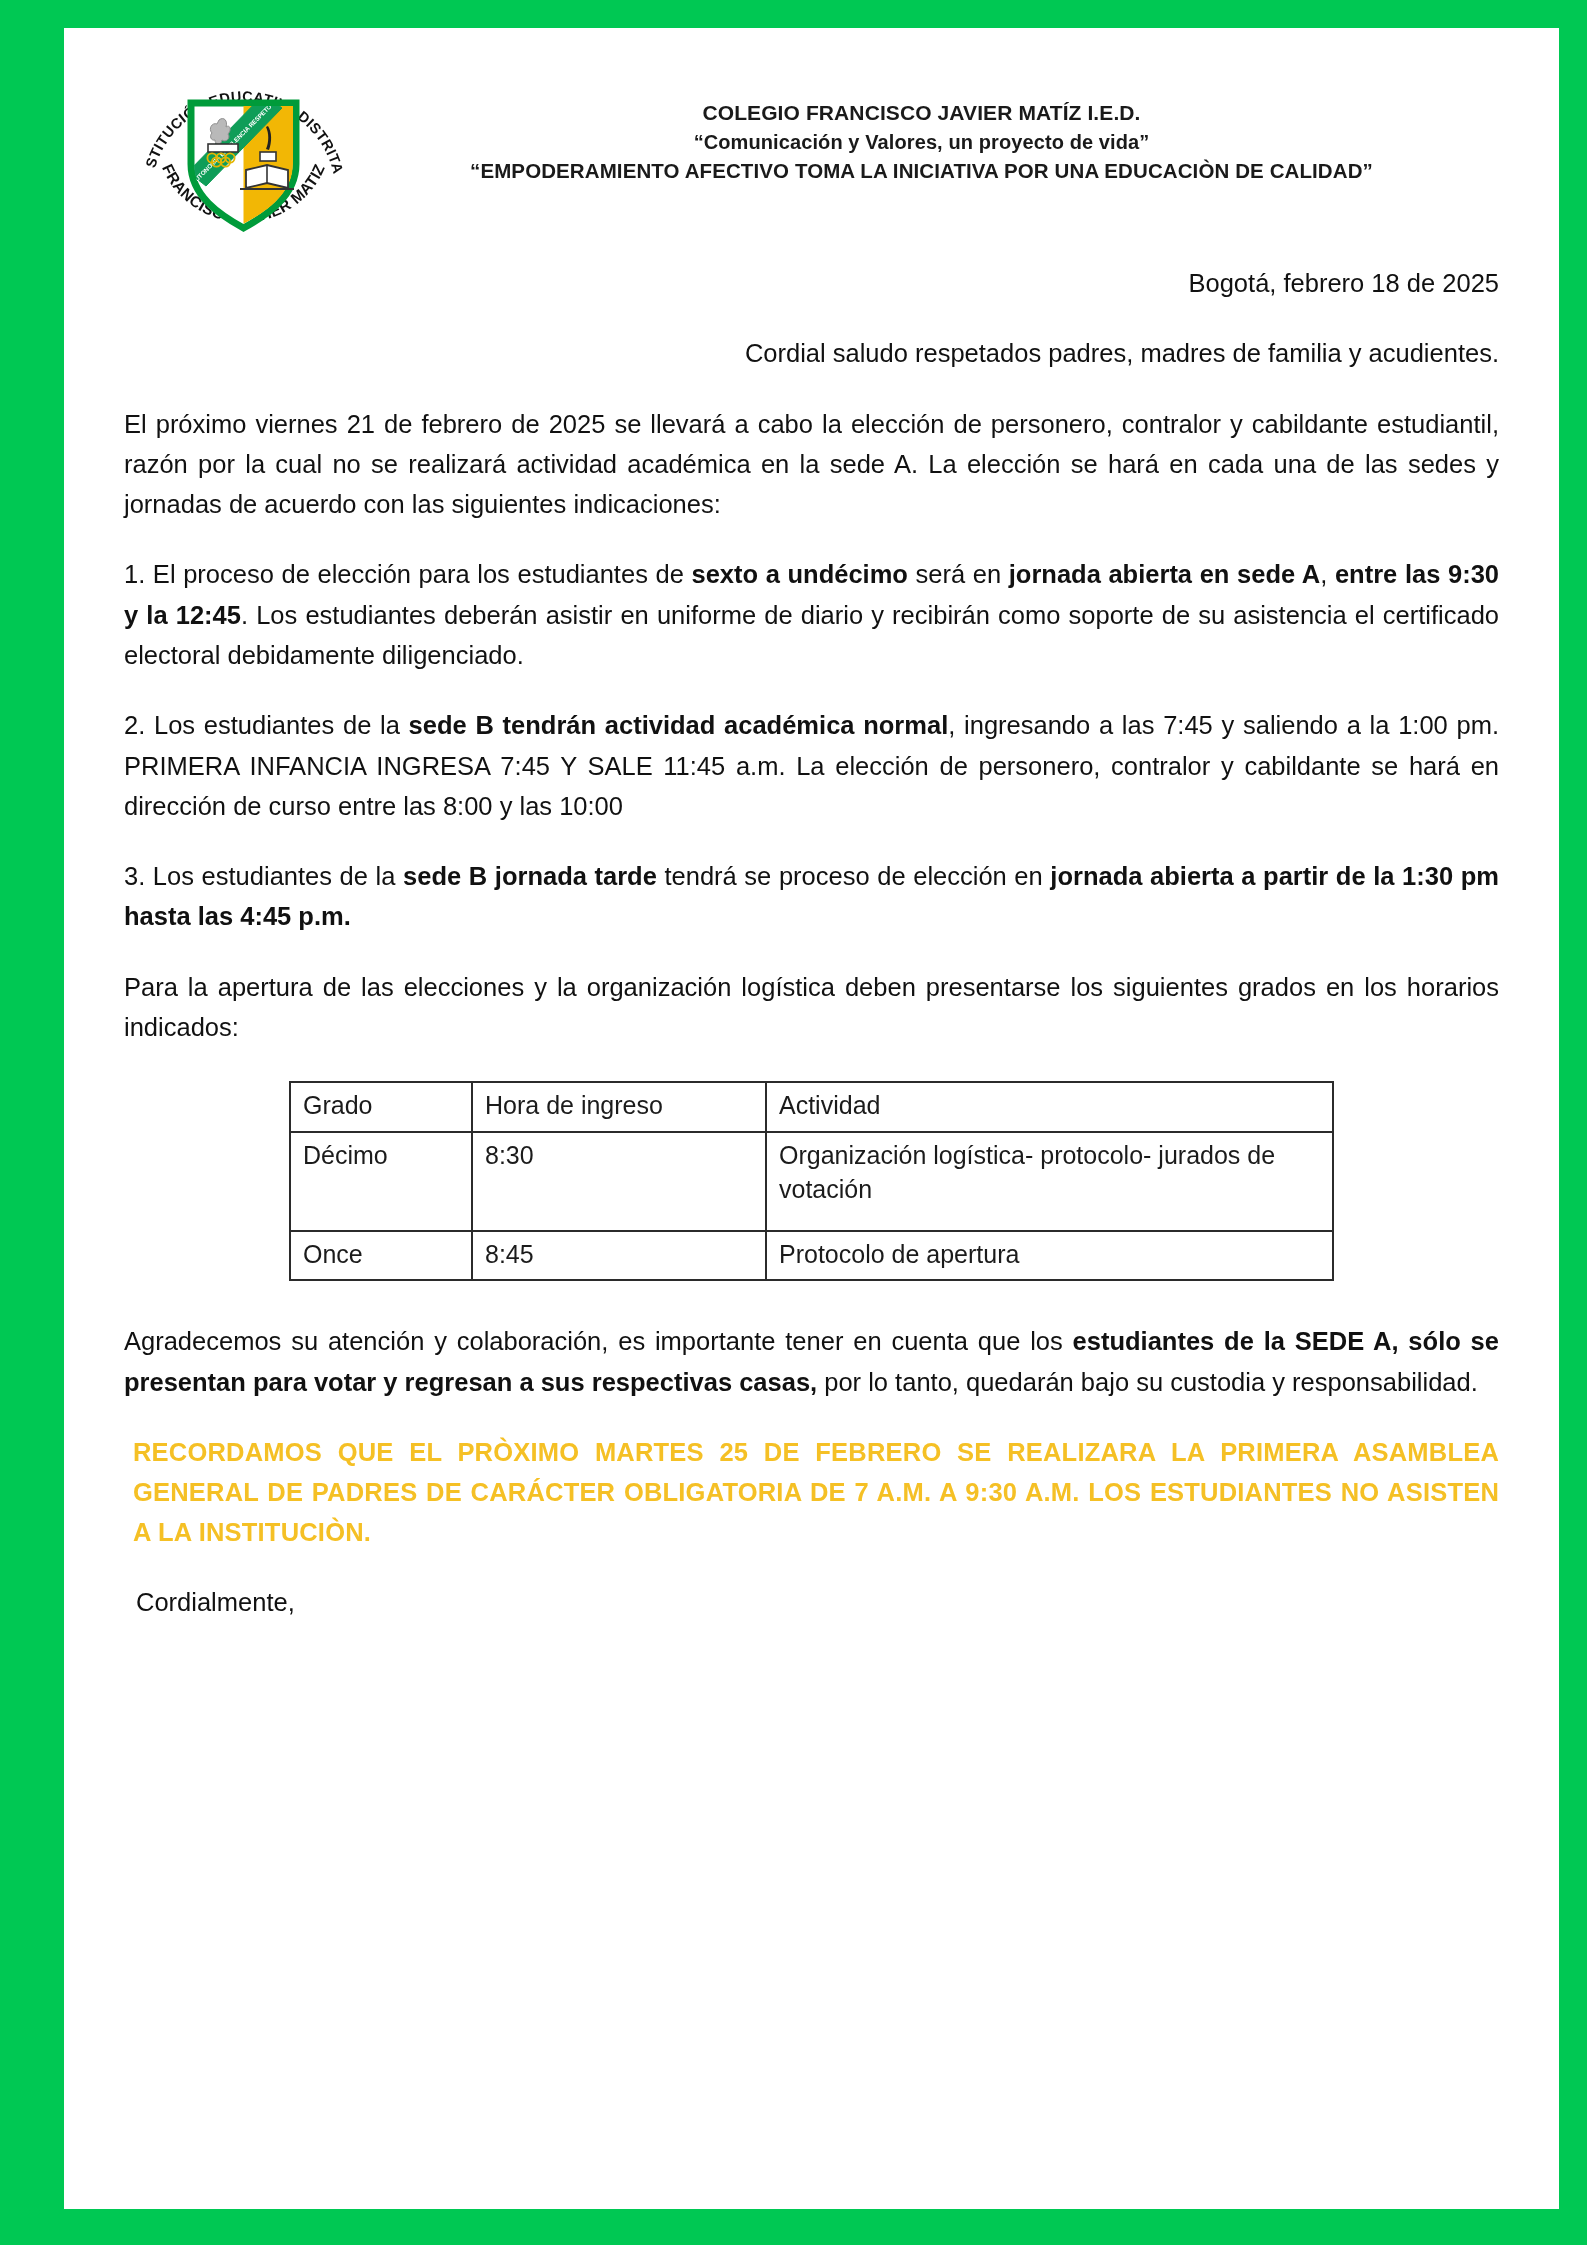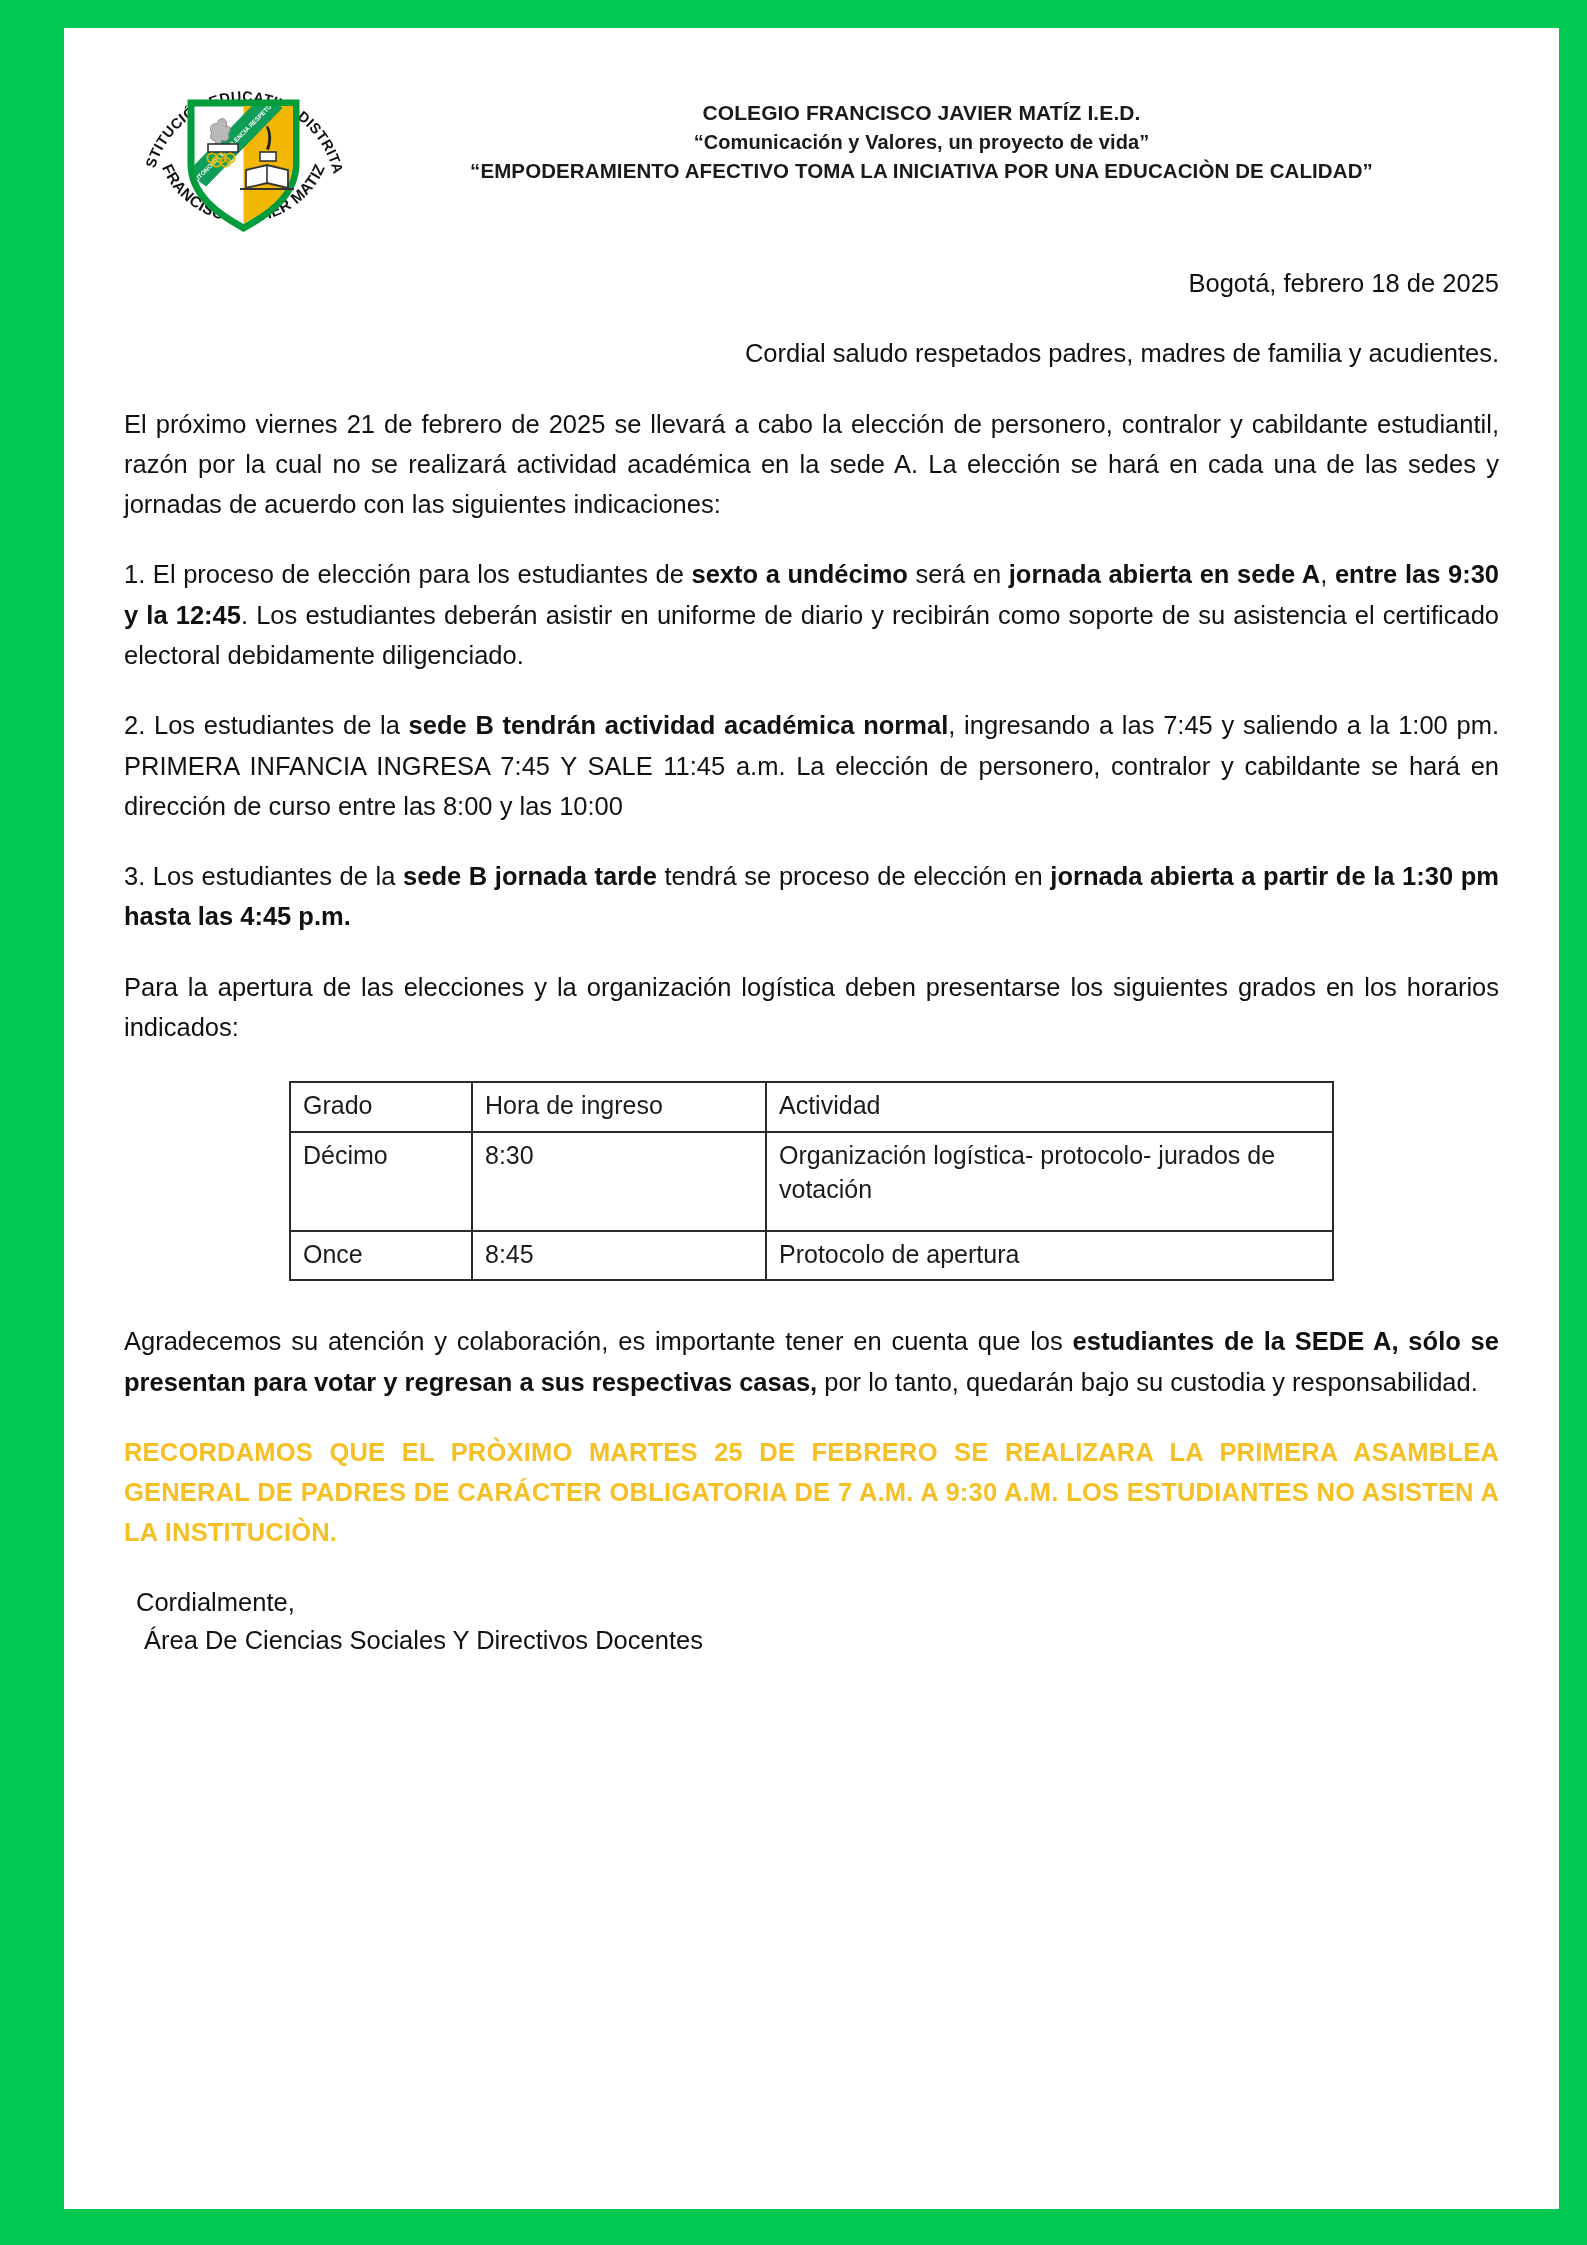--- a/index.html
+++ b/index.html
@@ -93,21 +93,21 @@
   }
   .para {
     margin: 0 0 30px 0;
     text-align: justify;
     text-justify: inter-word;
   }
   .para.no-justify { text-align: right; }
   .para b, .para strong { font-weight: bold; }
 
   .highlight-block {
-    margin: 0 0 30px 0;
+    margin: 0 0 30px 9px;
     text-align: justify;
     color: #F5C025;
     font-weight: bold;
     letter-spacing: 0.2px;
   }
 
   .closing {
     margin: 12px;
     line-height: 1.5;
   }
@@ -246,18 +246,17 @@
       </div>
 
       <p class="para">
         <span>Agradecemos su atención y colaboración, es importante tener en cuenta que los </span><b>estudiantes de la SEDE A, sólo se presentan para votar y regresan a sus respectivas casas,</b><span> por lo tanto, quedarán bajo su custodia y responsabilidad.</span>
       </p>
 
       <p class="highlight-block">RECORDAMOS QUE EL PRÒXIMO MARTES 25 DE FEBRERO SE REALIZARA LA PRIMERA ASAMBLEA GENERAL DE PADRES DE CARÁCTER OBLIGATORIA DE 7 A.M. A 9:30 A.M. LOS ESTUDIANTES NO ASISTEN A LA INSTITUCIÒN.</p>
 
       <div class="closing">
         <div>Cordialmente,</div>
-        <div class="closing-line2"> Área De Ciencias Sociales Y Directivos Docentes</div>
       </div>
 
     </div>
   </div>
 </div>
 
 </body></html>

